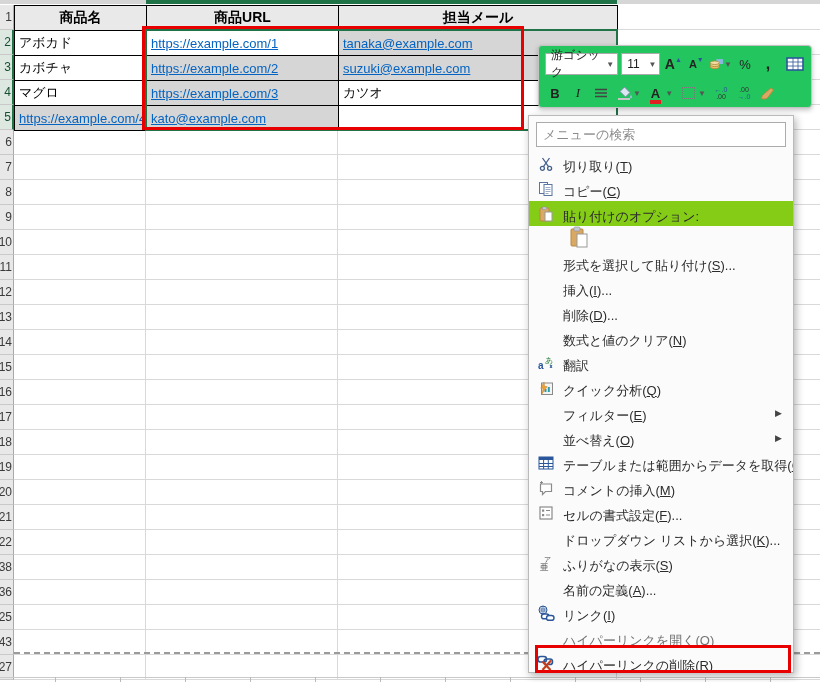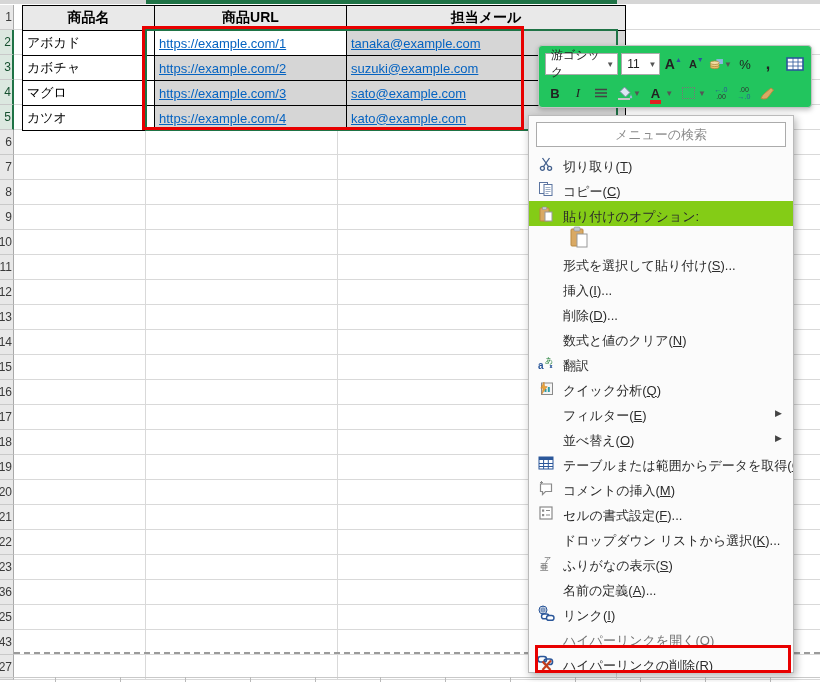--- a/index.html
+++ b/index.html
@@ -16,21 +16,21 @@
             font-size:12px; color:#3a3a3a; padding-right:1px; }
   .rownum.sel { background:#DCE8E0; border-right:2px solid #1F7346; color:#16502F; }
   #grid-h { position:absolute; left:14px; top:5px; width:806px; height:675px;
             background:repeating-linear-gradient(to bottom, transparent 0 24px, #D9D9D9 24px 25px); }
   .grid-v { position:absolute; top:5px; width:1px; height:675px; background:#D9D9D9; }
   .pagebreak { position:absolute; left:14px; top:652px; width:806px; border-top:2px dashed #9B9B9B; }
   .bottomline { position:absolute; left:0; top:677px; width:820px; height:1px; background:#C9C9C9; }
   .tick { position:absolute; top:677px; width:1px; height:5px; background:#B9B9B9; }
 
   
-  #table { position:absolute; left:22px; top:5px; display:grid;
+  #table { position:absolute; left:14px; top:5px; display:grid;
            grid-template-columns:132px 192px 279px; grid-auto-rows:25px;
            border-top:1px solid #000; border-left:1px solid #000; background:#fff; }
   .cell { border-right:1px solid #000; border-bottom:1px solid #000; display:flex; align-items:center;
           font-size:13px; color:#000; padding:0 4px; overflow:hidden; white-space:nowrap; }
   .cell.head { justify-content:center; font-weight:bold; font-size:14px; background:#E9E9E9; }
   .cell.gray { background:#D6D6D6; }
   .cell a { color:#0563C1; text-decoration:underline; font-size:13px; }
 
   .sel-border { position:absolute; left:145px; top:29px; width:473px; height:102px;
                 border:2px solid #1F7346; pointer-events:none; z-index:5; }
@@ -54,21 +54,21 @@
   .dec { font-size:7px; line-height:7px; color:#333; text-align:center; }
   .dec .ar { color:#2B579A; }
   .underbarA { position:relative; font-size:13px; font-weight:bold; color:#222; }
   .underbarA::after { content:""; position:absolute; left:-1px; right:-1px; bottom:-3px; height:4px; background:#E02020; }
 
   
   #menu { position:absolute; left:528px; top:115px; width:266px; height:558px; background:#FBFBFB;
           border:1px solid #BABABA; box-shadow:2px 3px 8px rgba(0,0,0,.3); z-index:10; padding-top:6px; }
   #menu-search { display:block; width:250px; height:25px; margin:0 auto 4px auto; border:1px solid #ABABAB;
                  background:#fff; font-size:13px; padding:0 6px; color:#333;
-                 font-family:"Liberation Sans","DejaVu Sans",sans-serif;text-align:center; }
+                 font-family:"Liberation Sans","DejaVu Sans",sans-serif; }
   #menu-search::placeholder { color:#8a8a8a; }
   .menu-item { height:25px; display:flex; align-items:center; font-size:13px; color:#2b2b2b; }
   .menu-item.hl { background:#84cc16; }
   .menu-item.disabled { color:#737373; }
   .mi-icon { width:34px; display:flex; align-items:center; justify-content:center; flex:0 0 34px; }
   .mi-label { flex:1; white-space:nowrap; overflow:hidden;margin-top:6px; }
   .mi-sub { flex:0 0 18px; font-size:9px; color:#444; }
   .menu-item.iconrow { height:24px; }
   .menu-item.iconrow .bigclip { margin-left:40px; }
   .redbox2 { position:absolute; left:535px; top:645px; width:256px; height:28px;
@@ -99,21 +99,21 @@
       <div class="rownum">13</div>
       <div class="rownum">14</div>
       <div class="rownum">15</div>
       <div class="rownum">16</div>
       <div class="rownum">17</div>
       <div class="rownum">18</div>
       <div class="rownum">19</div>
       <div class="rownum">20</div>
       <div class="rownum">21</div>
       <div class="rownum">22</div>
-      <div class="rownum">23</div>
+      <div class="rownum">38</div>
       <div class="rownum">36</div>
       <div class="rownum">25</div>
       <div class="rownum">43</div>
       <div class="rownum">27</div>
     </div>
 
   <div id="grid-h"></div>
   <div class="grid-v" style="left:145px"></div>
   <div class="grid-v" style="left:337px"></div>
   <div class="grid-v" style="left:616px"></div>
@@ -153,23 +153,20 @@
         <a href="#">https://example.com/2</a>
       </div>
     <div class="cell gray">
         <a href="#">suzuki@example.com</a>
       </div>
 
     <div class="cell">マグロ</div>
     <div class="cell gray">
         <a href="#">https://example.com/3</a>
       </div>
-    <div class="cell gray">
-        <a href="#">sato@example.com</a>
-      </div>
 
     <div class="cell">カツオ</div>
     <div class="cell gray">
         <a href="#">https://example.com/4</a>
       </div>
     <div class="cell gray">
         <a href="#">kato@example.com</a>
       </div>
   </div>
 

